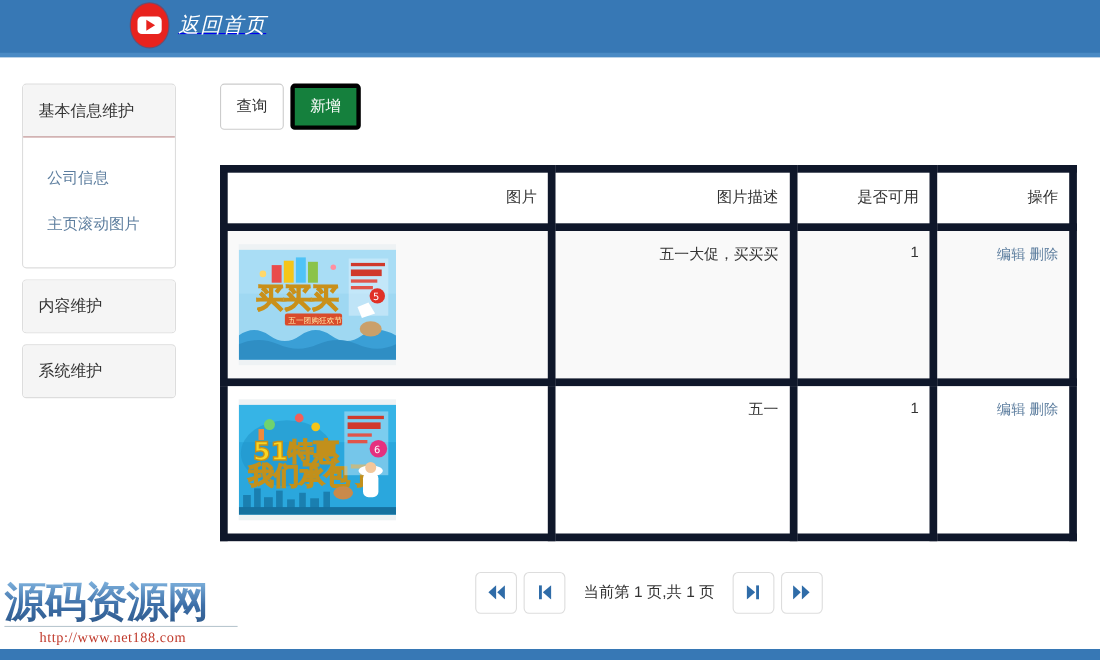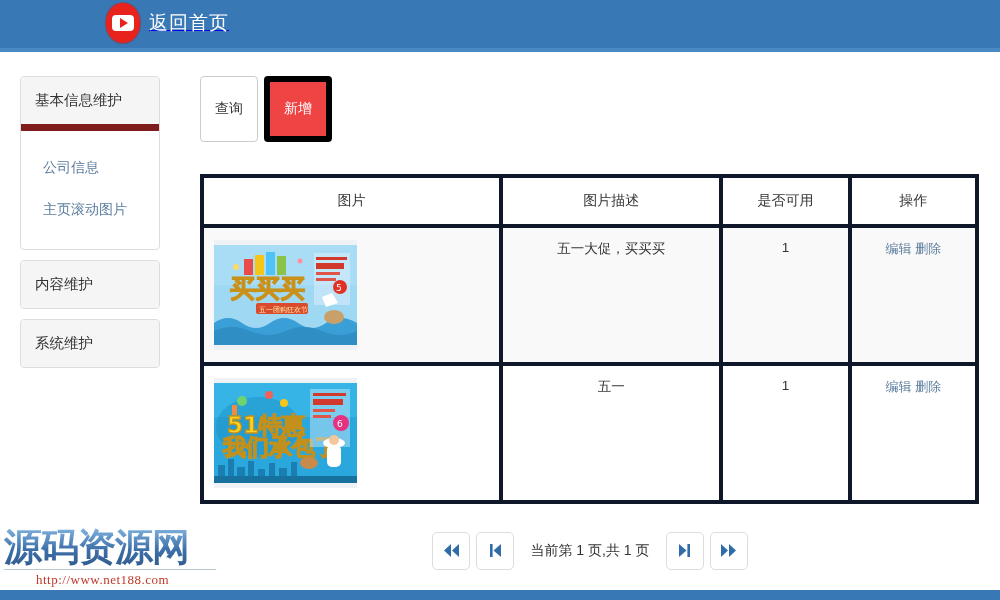--- a/index.html
+++ b/index.html
@@ -17,23 +17,23 @@
   }
 
   
   .topbar {
     position: absolute; top: 0; left: 0;
     width: 1000px; height: 52px;
     background: #3778b5;
     border-bottom: 4px solid #4a8ac4;
   }
   .brand {
-    position: absolute; left: 106px; top: 0;
+    position: absolute; left: 119px; top: 0;
     height: 46px;
-    display: flex; align-items: center; gap: 9px;
+    display: flex; align-items: center; gap: 9px; font-style: italic;
   }
   .play-badge {
     width: 34px; height: 40px;
     background: #e8231e;
     border-radius: 18px / 20px;
     display: flex; align-items: center; justify-content: center;
     box-shadow: 0 0 0 1px rgba(180,20,15,0.4);
   }
   .play-badge .inner {
     width: 22px; height: 16px;
@@ -60,21 +60,21 @@
     width: 140px;
   }
   .panel {
     background: #ffffff;
     border: 1px solid #dddddd;
     border-radius: 4px;
     margin-bottom: 10px;
   }
   .panel-head {
     background: #f5f5f5;
-    border-bottom: 7px solid #7f1d1d;
+    border-bottom: 1px solid #7f1d1d;
     padding: 14px 14px;
     font-size: 14.5px;
     color: #333333;
     border-radius: 3px 3px 0 0;
   }
   .panel.collapsed .panel-head { border-bottom: none; border-radius: 3px; }
   .panel-body { padding: 16px 0 18px 0; }
   .nav-link {
     display: block;
     padding: 12px 0 12px 22px;
@@ -86,46 +86,46 @@
   .content {
     position: absolute; left: 200px; top: 76px;
     width: 780px;
   }
 
   
   .btn-bar { display: flex; gap: 6px; margin-bottom: 32px; }
   .btn {
     font-family: inherit;
     font-size: 14px;
-    padding: 17px 14px;
+    padding: 7px 14px;
     border-radius: 4px;
     cursor: pointer;
     line-height: 1.4;
   }
   .btn-default {
     background: #ffffff;
     border: 1px solid #cccccc;
     color: #333333;
   }
   .btn-primary {
-    background: #ef4444;
-    border: 6px solid #000000;
+    background: #15803d;
+    border: 4px solid #000000;
     color: #ffffff;
   }
 
   
   table.grid {
     width: 779px;
     border-collapse: collapse;
     font-size: 13.5px;
     color: #333333;
   }
   table.grid th, table.grid td {
-    border: 4px solid #0f172a;
-    text-align: center;
+    border: 7px solid #0f172a;
+    text-align: right;
     vertical-align: top;
   }
   table.grid th {
     padding: 14px 10px;
     font-weight: normal;
     color: #333333;
     background: #ffffff;
     font-size: 14px;
   }
   table.grid td { padding: 12px 10px; margin-left: 36px; }

